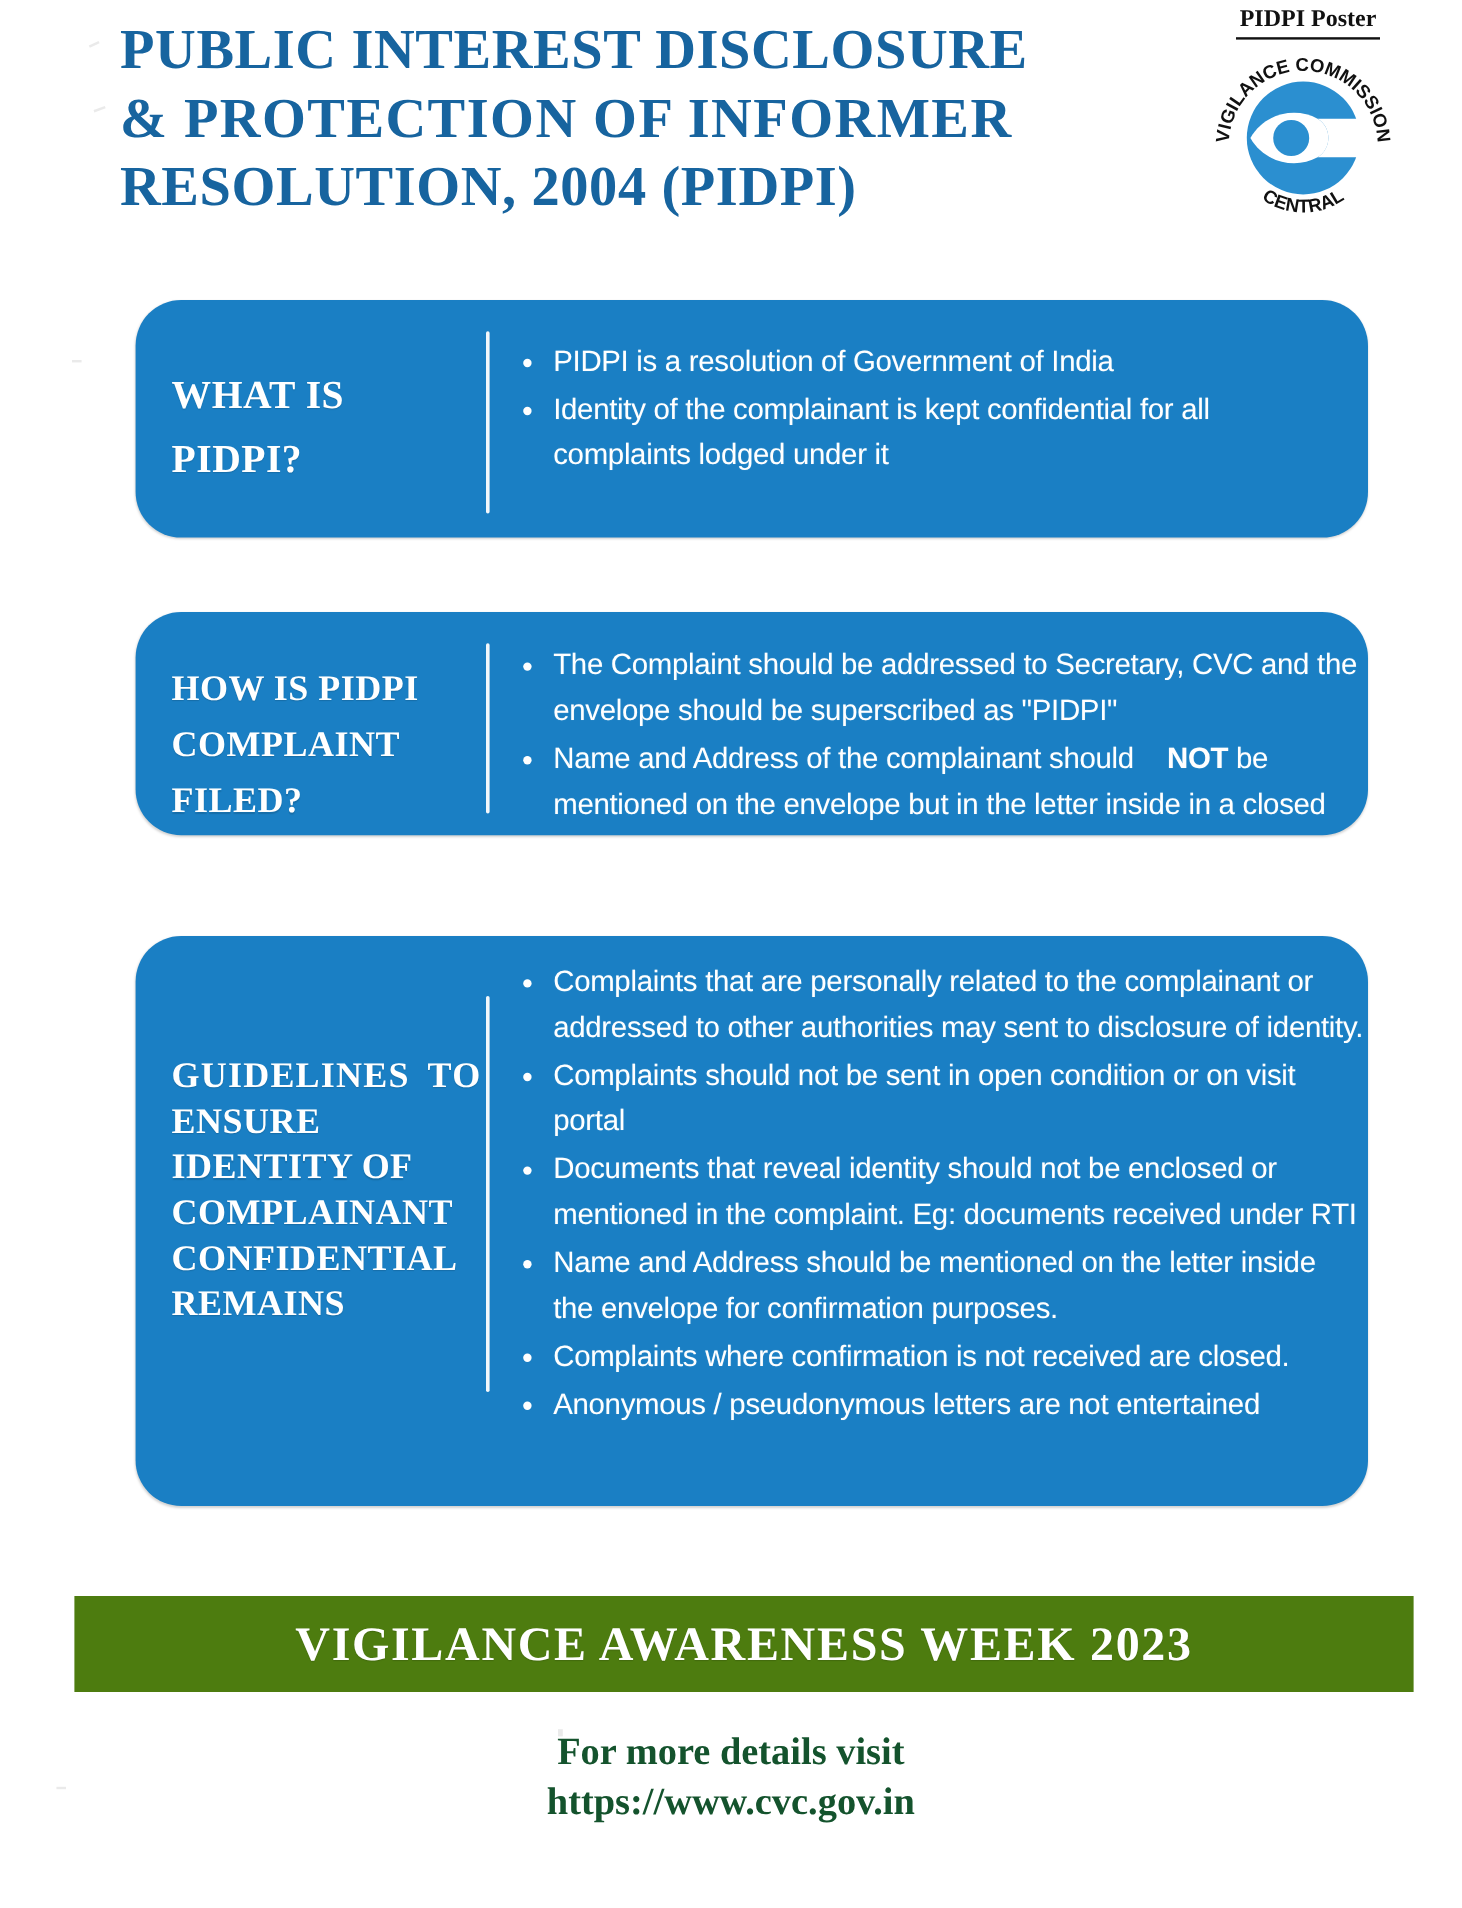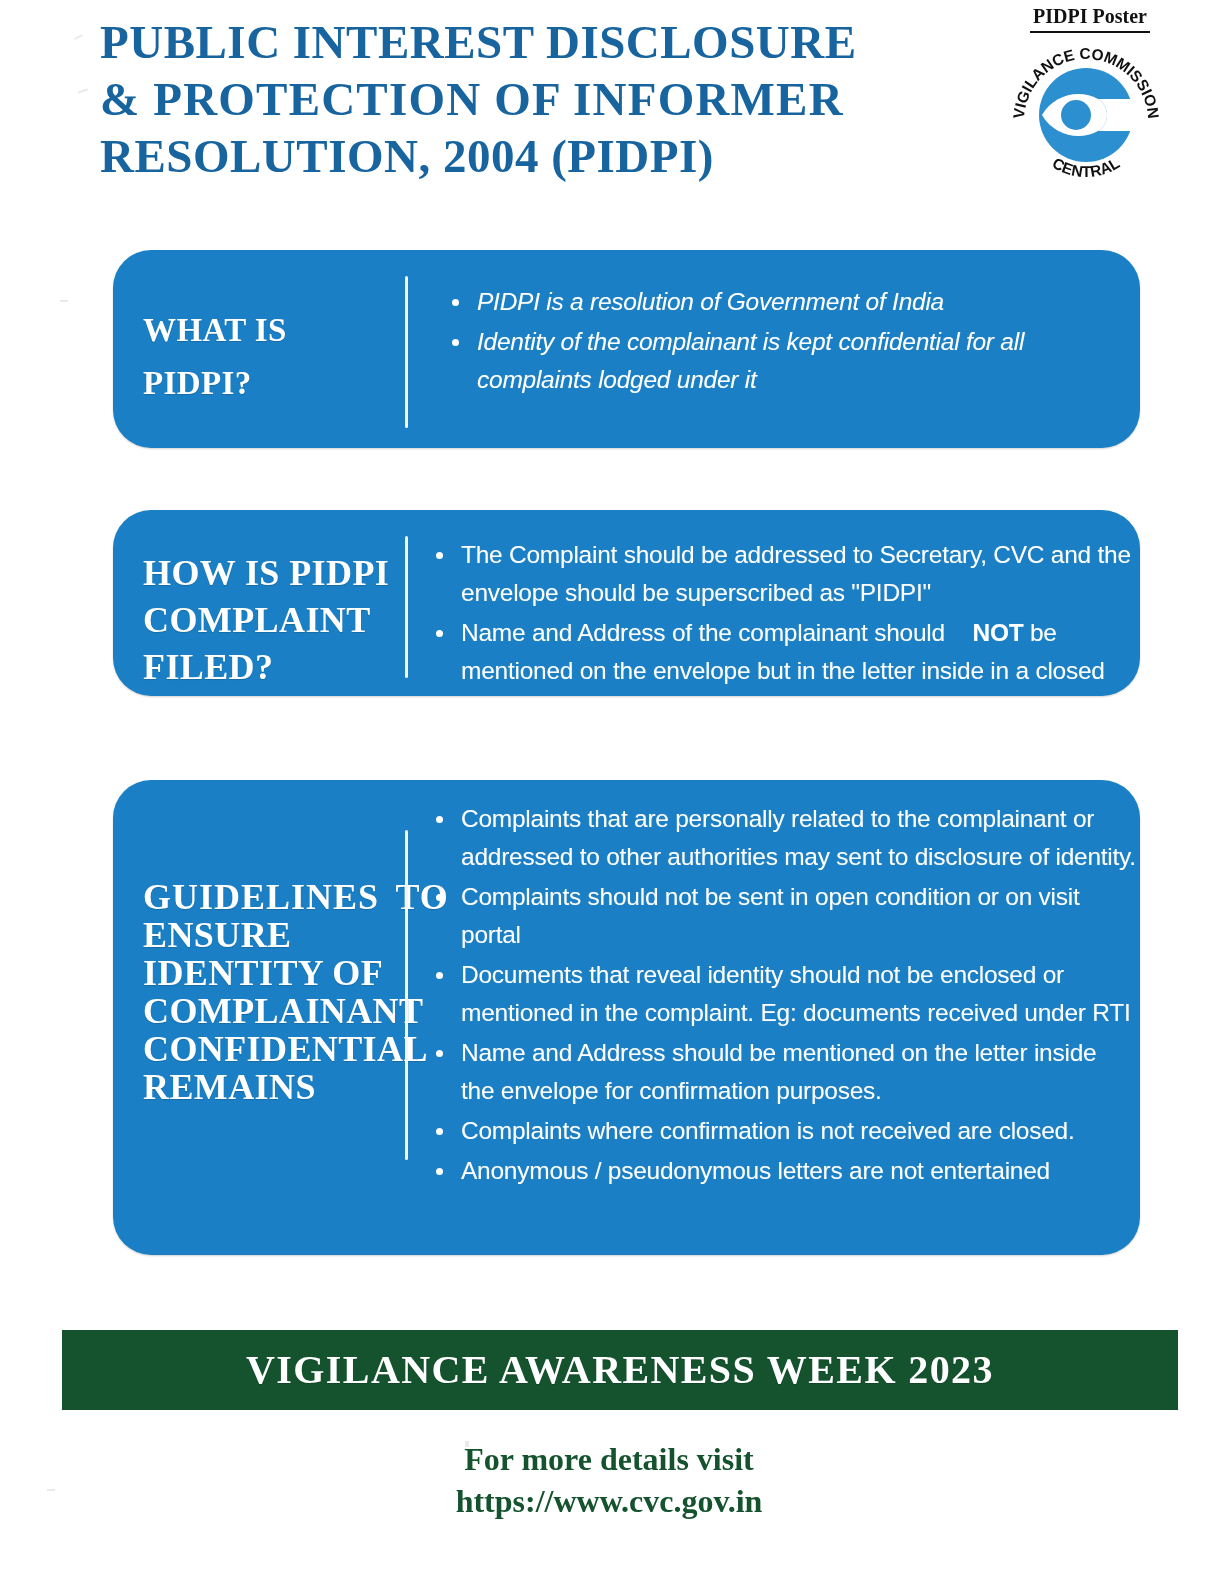--- a/index.html
+++ b/index.html
@@ -76,21 +76,21 @@
   }
   #card-1 { left: 113px; top: 250px;  width: 1027px; height: 198px; }
   #card-2 { left: 113px; top: 510px;  width: 1027px; height: 186px; }
   #card-3 { left: 113px; top: 780px;  width: 1027px; height: 475px; }
 
   .card-label {
     position: absolute;
     color: #ffffff;
     font-family: "Liberation Serif", serif;
     font-weight: bold;
-    font-size: 36px;
+    font-size: 30px;
     line-height: 38px;
     letter-spacing: 0.4px;
     text-shadow: 0 1px 1px rgba(0,0,0,0.15);
   }
   #card-1 .card-label { left: 30px; top: 54px;  width: 340px; font-size: 33px; line-height: 53px; }
   #card-2 .card-label { left: 30px; top: 40px;  width: 350px; line-height: 47px; }
   #card-3 .card-label { left: 30px; top: 98px;  width: 350px; line-height: 38px; }
   .card-label .lword { display: block; white-space: nowrap; }
   .card-label .lword.wide { letter-spacing: 1px; word-spacing: 7px; }
 
@@ -106,21 +106,21 @@
 
   .bullet-list {
     position: absolute;
     list-style: none;
     margin: 0;
     padding: 0;
     color: #ffffff;
     font-family: "Liberation Sans Narrow", "Liberation Sans", sans-serif;
     font-stretch: condensed;
   }
-  #card-1 .bullet-list { left: 334px; top: 33px;  width: 690px; font-style: italic; }
+  #card-1 .bullet-list { left: 318px; top: 33px;  width: 690px; }
   #card-2 .bullet-list { left: 318px; top: 26px;  width: 700px; }
   #card-3 .bullet-list { left: 318px; top: 20px;  width: 705px; }
 
   .bullet-list li {
     position: relative;
     padding-left: 30px;
     font-size: 24.5px;
     line-height: 38px;
     margin-bottom: 2px;
     letter-spacing: -0.25px;
@@ -138,21 +138,21 @@
   }
   .bullet-list li b { font-weight: bold; margin-left: 21px; }
 
   
   #banner {
     position: absolute;
     left: 62px;
     top: 1330px;
     width: 1116px;
     height: 80px;
-    background: #14532d;
+    background: #4d7c0f;
   }
   #banner-text {
     position: absolute;
     left: 0;
     top: 0;
     width: 1116px;
     height: 80px;
     line-height: 80px;
     text-align: center;
     color: #ffffff;

